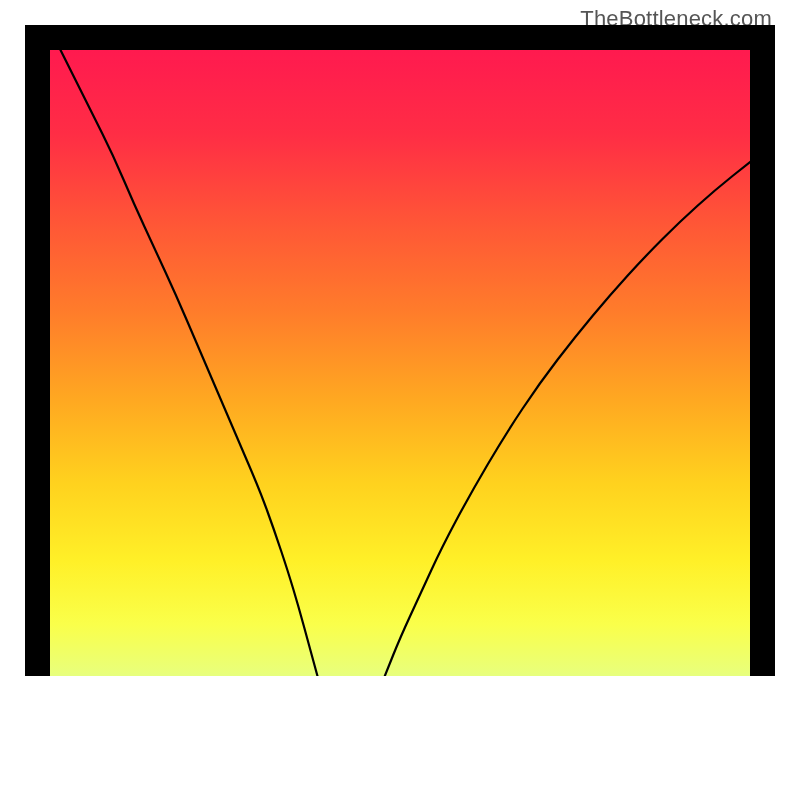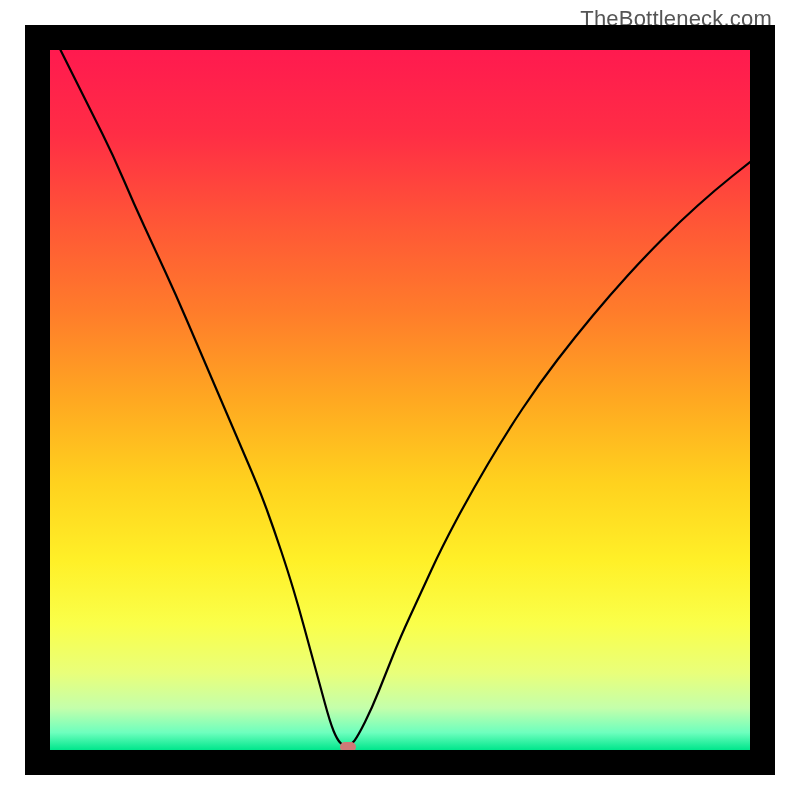--- a/index.html
+++ b/index.html
@@ -3,21 +3,21 @@
 <meta charset="utf-8">
 <style>
   body {
     margin: 0;
     padding: 0;
     background: #ffffff;
     font-family: Arial, sans-serif;
   }
   .container {
     width: 800px;
-    height: 800px;
+    height: 676px;
     position: relative;
   }
   .watermark {
     position: absolute;
     top: 6px;
     right: 28px;
     font-size: 22px;
     color: #555555;
     font-family: Arial, sans-serif;
     letter-spacing: 0.2px;

